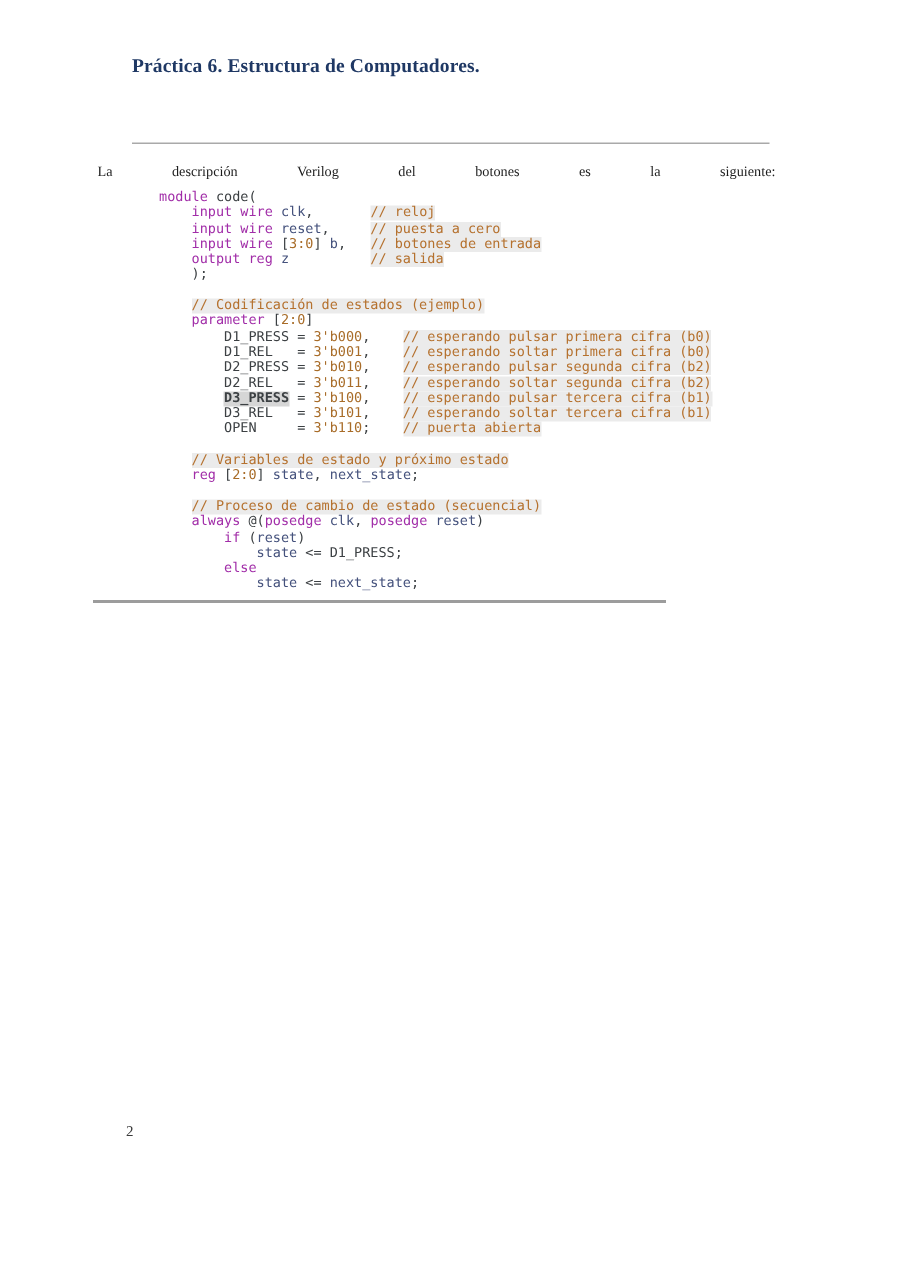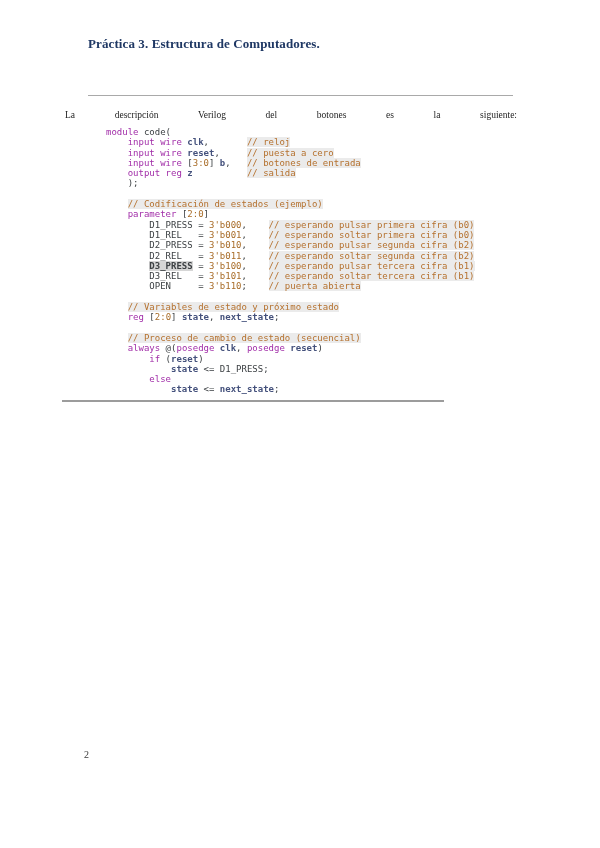--- a/index.html
+++ b/index.html
@@ -23,34 +23,34 @@
   .code-block{
     position:absolute;left:65px;top:127px;
     font-family:"DejaVu Sans Mono", monospace;font-size:9px;line-height:10.3px;
     white-space:pre;color:var(--plain,#3c4043);
   }
   .code-line{min-height:10.3px;white-space:pre;padding-left:41px;}
   .tok-kw{color:var(--keyword,#a12da8);}
   .tok-cm{color:var(--comment,#b5712e);background:var(--comment_bg,#ebebeb);}
   .tok-num{color:var(--number,#a86c28);}
   .tok-pl{color:var(--plain,#3c4043);}
-  .tok-var{color:var(--variable,#44517c);font-weight:bold;}
+  .tok-var{color:var(--variable,#44517c);}
   .tok-hl{color:var(--plain,#3c4043);background:var(--selection_bg,#d6d6d6);font-weight:bold;}
   .rule-bottom{
     position:absolute;left:62px;top:400px;width:382px;height:2px;background:#9c9c9c;
   }
   .page-number{
     position:absolute;left:84px;top:749px;
     font-family:"Liberation Serif", serif;font-size:10px;color:#3a3a3a;
   }
 </style>
 </head>
 <body>
 
-<div class="page-title">Práctica 3. Estructura de Computadores.</div>
+<div class="page-title">Práctica 6. Estructura de Computadores.</div>
 
 <div class="rule-top"></div>
 
 <div class="intro">La descripción Verilog del botones es la siguiente:</div>
 
 <div class="code-block"><div class="code-line"><span class="tok-kw">module</span><span class="tok-pl"> code(</span></div><div class="code-line"><span class="tok-pl">    </span><span class="tok-kw">input wire</span><span class="tok-pl"> </span><span class="tok-var">clk</span><span class="tok-pl">,       </span><span class="tok-cm">// reloj</span></div><div class="code-line"><span class="tok-pl">    </span><span class="tok-kw">input wire</span><span class="tok-pl"> </span><span class="tok-var">reset</span><span class="tok-pl">,     </span><span class="tok-cm">// puesta a cero</span></div><div class="code-line"><span class="tok-pl">    </span><span class="tok-kw">input wire</span><span class="tok-pl"> [</span><span class="tok-num">3:0</span><span class="tok-pl">] </span><span class="tok-var">b</span><span class="tok-pl">,   </span><span class="tok-cm">// botones de entrada</span></div><div class="code-line"><span class="tok-pl">    </span><span class="tok-kw">output reg</span><span class="tok-pl"> </span><span class="tok-var">z</span><span class="tok-pl">          </span><span class="tok-cm">// salida</span></div><div class="code-line"><span class="tok-pl">    );</span></div><div class="code-line">&nbsp;</div><div class="code-line"><span class="tok-pl">    </span><span class="tok-cm">// Codificación de estados (ejemplo)</span></div><div class="code-line"><span class="tok-pl">    </span><span class="tok-kw">parameter</span><span class="tok-pl"> [</span><span class="tok-num">2:0</span><span class="tok-pl">]</span></div><div class="code-line"><span class="tok-pl">        </span><span class="tok-pl">D1_PRESS = </span><span class="tok-num">3'b000</span><span class="tok-pl">,    </span><span class="tok-cm">// esperando pulsar primera cifra (b0)</span></div><div class="code-line"><span class="tok-pl">        </span><span class="tok-pl">D1_REL   = </span><span class="tok-num">3'b001</span><span class="tok-pl">,    </span><span class="tok-cm">// esperando soltar primera cifra (b0)</span></div><div class="code-line"><span class="tok-pl">        </span><span class="tok-pl">D2_PRESS = </span><span class="tok-num">3'b010</span><span class="tok-pl">,    </span><span class="tok-cm">// esperando pulsar segunda cifra (b2)</span></div><div class="code-line"><span class="tok-pl">        </span><span class="tok-pl">D2_REL   = </span><span class="tok-num">3'b011</span><span class="tok-pl">,    </span><span class="tok-cm">// esperando soltar segunda cifra (b2)</span></div><div class="code-line"><span class="tok-pl">        </span><span class="tok-hl">D3_PRESS</span><span class="tok-pl"> = </span><span class="tok-num">3'b100</span><span class="tok-pl">,    </span><span class="tok-cm">// esperando pulsar tercera cifra (b1)</span></div><div class="code-line"><span class="tok-pl">        </span><span class="tok-pl">D3_REL   = </span><span class="tok-num">3'b101</span><span class="tok-pl">,    </span><span class="tok-cm">// esperando soltar tercera cifra (b1)</span></div><div class="code-line"><span class="tok-pl">        </span><span class="tok-pl">OPEN     = </span><span class="tok-num">3'b110</span><span class="tok-pl">;    </span><span class="tok-cm">// puerta abierta</span></div><div class="code-line">&nbsp;</div><div class="code-line"><span class="tok-pl">    </span><span class="tok-cm">// Variables de estado y próximo estado</span></div><div class="code-line"><span class="tok-pl">    </span><span class="tok-kw">reg</span><span class="tok-pl"> [</span><span class="tok-num">2:0</span><span class="tok-pl">] </span><span class="tok-var">state</span><span class="tok-pl">, </span><span class="tok-var">next_state</span><span class="tok-pl">;</span></div><div class="code-line">&nbsp;</div><div class="code-line"><span class="tok-pl">    </span><span class="tok-cm">// Proceso de cambio de estado (secuencial)</span></div><div class="code-line"><span class="tok-pl">    </span><span class="tok-kw">always</span><span class="tok-pl"> @(</span><span class="tok-kw">posedge</span><span class="tok-pl"> </span><span class="tok-var">clk</span><span class="tok-pl">, </span><span class="tok-kw">posedge</span><span class="tok-pl"> </span><span class="tok-var">reset</span><span class="tok-pl">)</span></div><div class="code-line"><span class="tok-pl">        </span><span class="tok-kw">if</span><span class="tok-pl"> (</span><span class="tok-var">reset</span><span class="tok-pl">)</span></div><div class="code-line"><span class="tok-pl">            </span><span class="tok-var">state</span><span class="tok-pl"> &lt;= D1_PRESS;</span></div><div class="code-line"><span class="tok-pl">        </span><span class="tok-kw">else</span></div><div class="code-line"><span class="tok-pl">            </span><span class="tok-var">state</span><span class="tok-pl"> &lt;= </span><span class="tok-var">next_state</span><span class="tok-pl">;</span></div></div>
 
 <div class="rule-bottom"></div>
 
 <div class="page-number">2</div>

